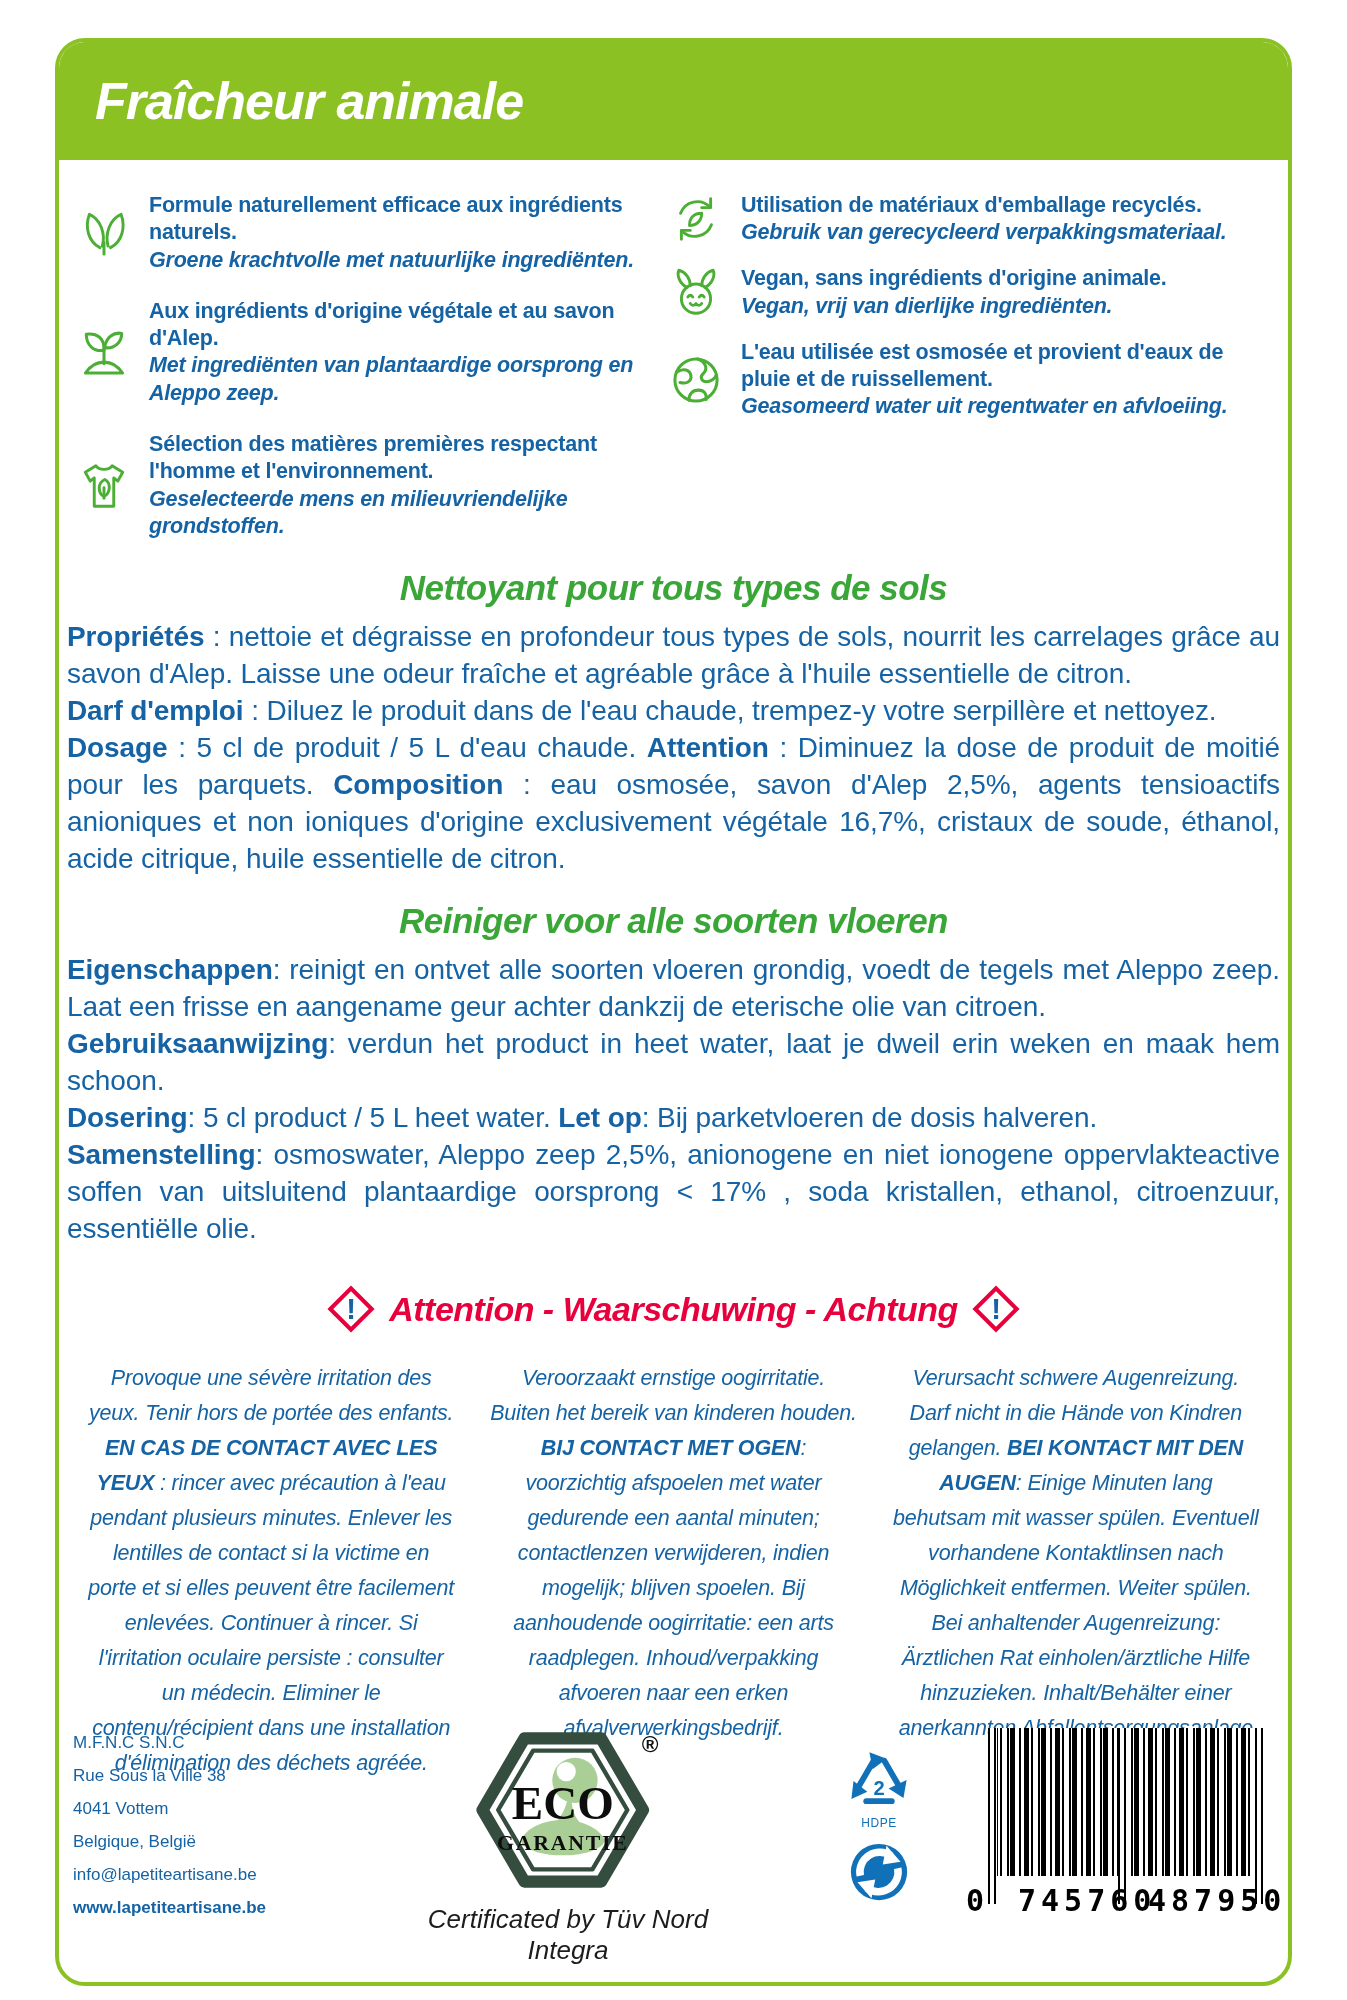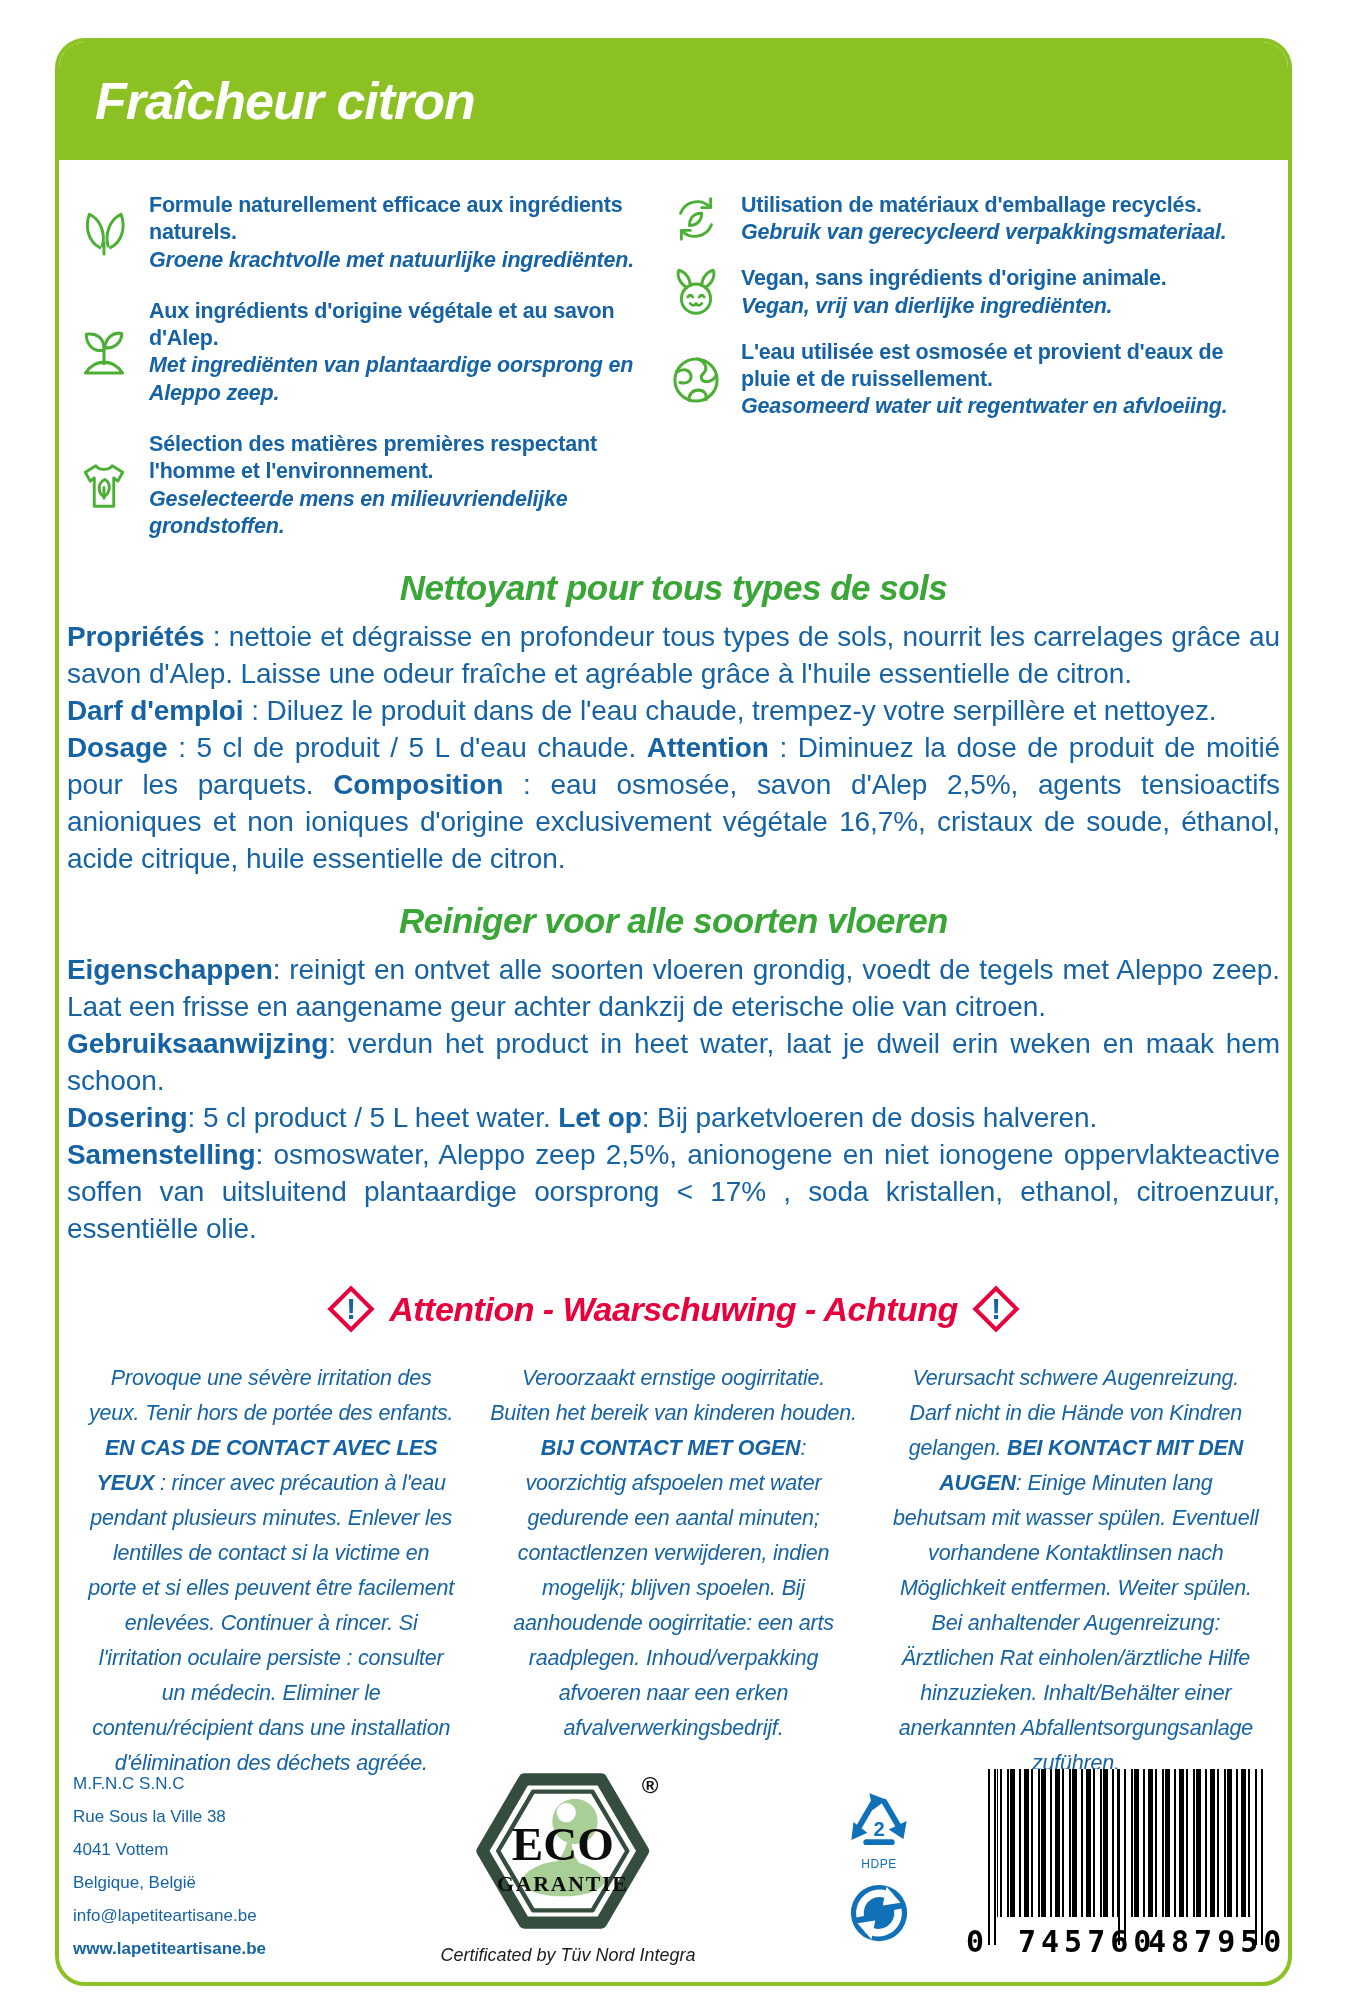--- a/index.html
+++ b/index.html
@@ -34,21 +34,21 @@
   .warn-title{font-size:34px;font-weight:bold;font-style:italic;color:var(--warning-red,#e8003d);
               margin:0 2px;letter-spacing:-0.5px;}
   .warn-cols{display:grid;grid-template-columns:1fr 1fr 1fr;gap:34px;padding:0 28px;
              font-size:21.5px;font-style:italic;line-height:35px;color:var(--text-blue,#1563a4);
              text-align:center;letter-spacing:-0.2px;}
   
   footer{position:absolute;left:0;right:0;bottom:16px;display:flex;align-items:flex-start;padding:0 14px;}
   .address{font-size:17px;line-height:33px;color:var(--text-blue,#1563a4);width:350px;flex:none;}
   .address .site{font-weight:bold;}
   .eco-block{width:290px;flex:none;text-align:center;padding-top:2px;}
-  .eco-caption{font-style:italic;font-size:18px;color:#1c1c1c;margin-top:8px;}
+  .eco-caption{font-style:italic;font-size:26px;color:#1c1c1c;margin-top:8px;}
   .ricons{margin-left:auto;width:86px;flex:none;display:flex;flex-direction:column;align-items:center;
           gap:12px;color:var(--footer-blue,#1070b8);padding-top:24px;}
   .hdpe-label{font-size:12px;font-weight:normal;margin-top:-8px;letter-spacing:0.5px;}
   
   .barcode{flex:none;width:304px;margin-left:44px;margin-right:4px;position:relative;height:192px;}
   .bars{position:absolute;left:22px;right:6px;top:2px;height:148px;
         background:repeating-linear-gradient(90deg,
           #000 0 2px,#fff 2px 5px,#000 5px 10px,#fff 10px 12px,
           #000 12px 14px,#fff 14px 19px,#000 19px 21px,#fff 21px 22px,
           #000 22px 27px,#fff 27px 31px);}
@@ -62,21 +62,21 @@
   .bc-lead{position:absolute;left:0;bottom:0;}
   .bc-g1{position:absolute;left:52px;bottom:0;letter-spacing:5px;}
   .bc-g2{position:absolute;left:182px;bottom:0;letter-spacing:5px;}
 </style>
 </head>
 <body>
 
 <div class="frame">
 
   <header class="banner">
-    <h1>Fraîcheur citron</h1>
+    <h1>Fraîcheur animale</h1>
   </header>
 
   <section class="features">
     <div class="fcol-left">
 
       <div class="feat">
         <span class="ficon">
           <svg class="licon" width="52" height="56" viewBox="0 0 64 64">
             <path d="M27 50 C13 43 8 25 14 9 C28 15 34 33 30 48"></path>
             <path d="M37 48 C33 33 39 15 53 9 C59 25 54 43 40 50"></path>

